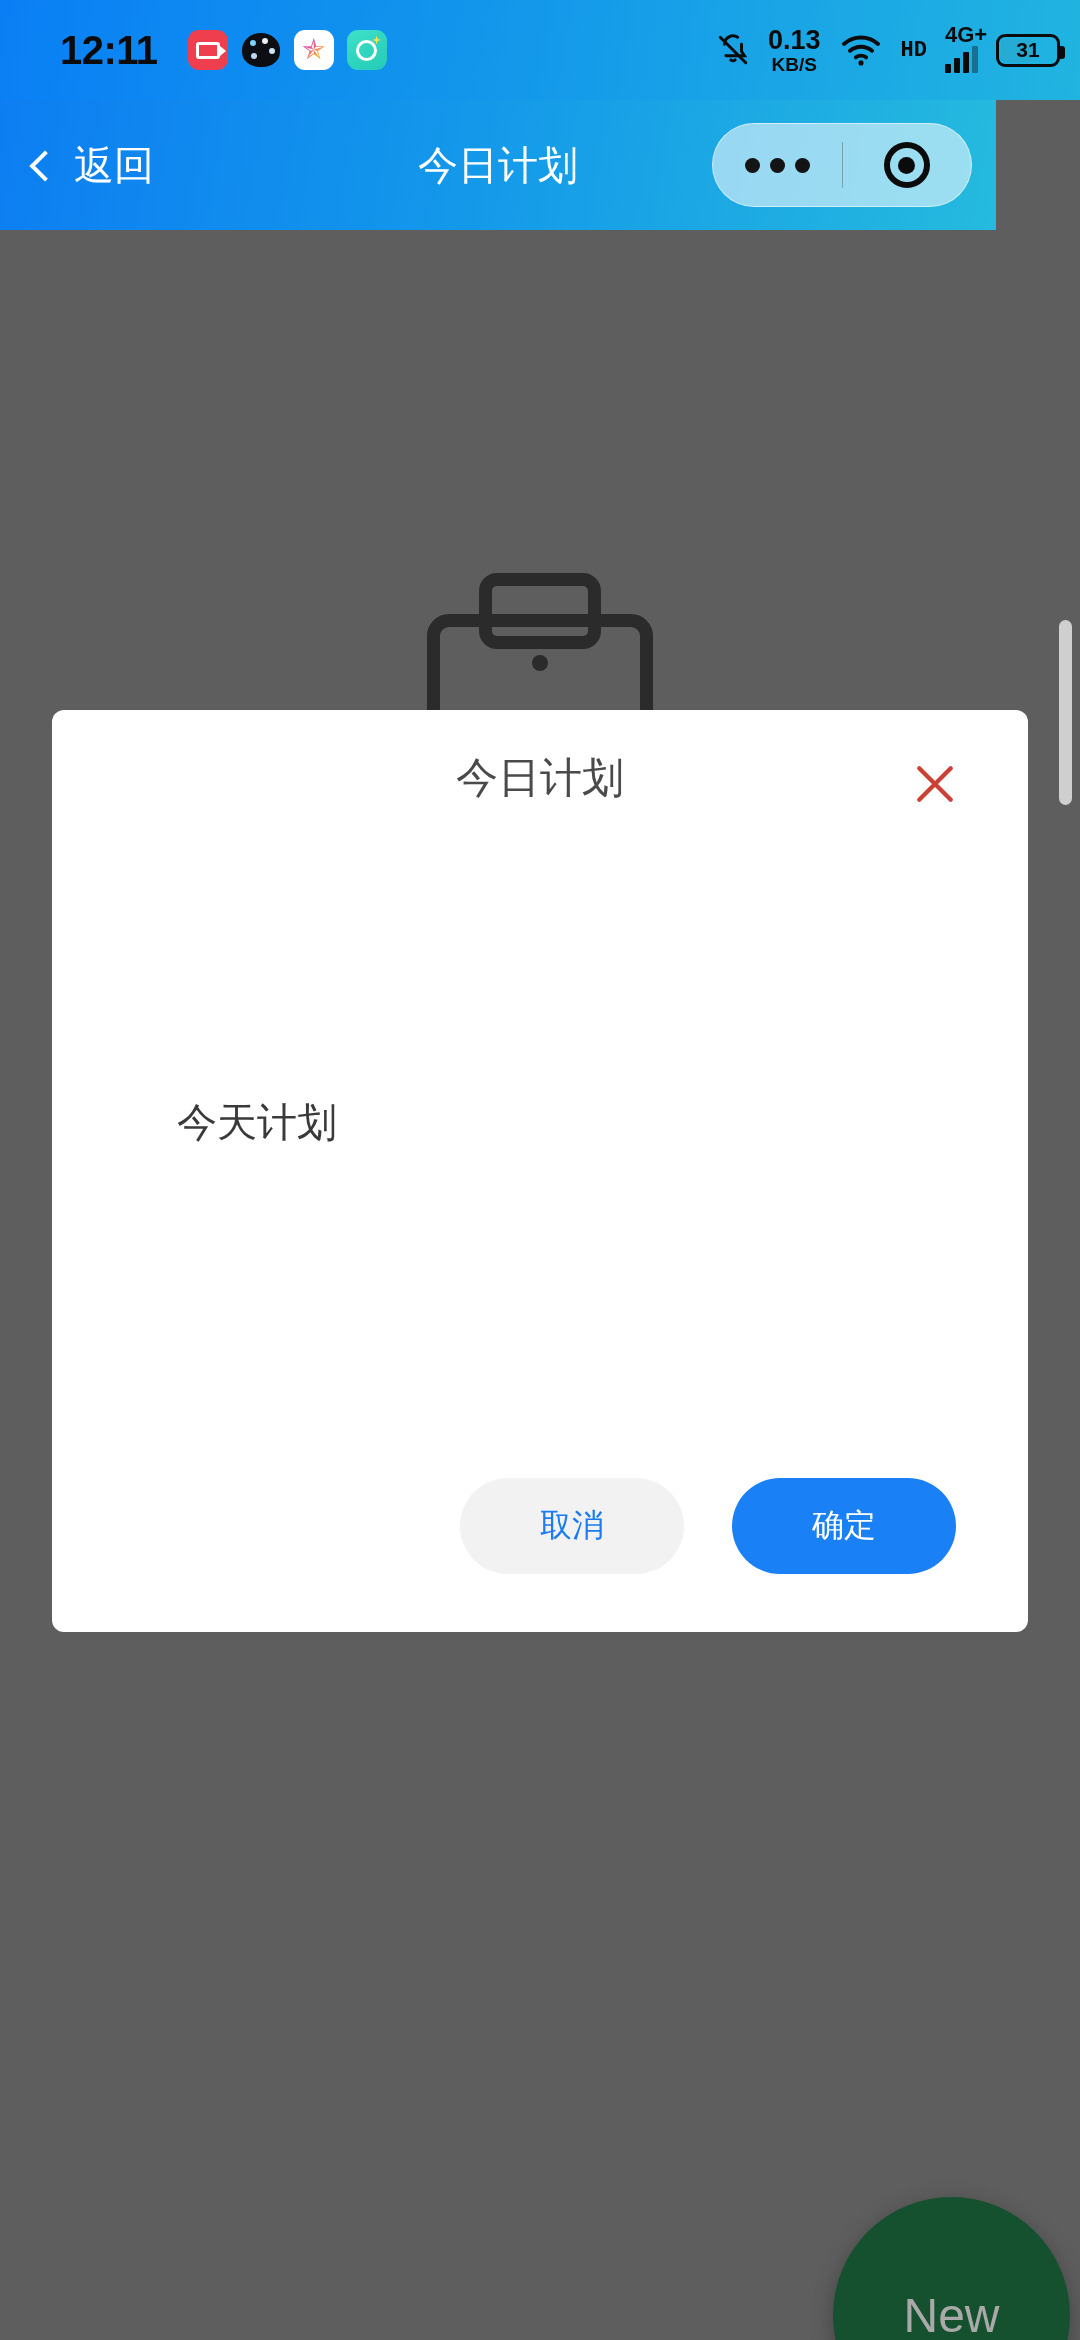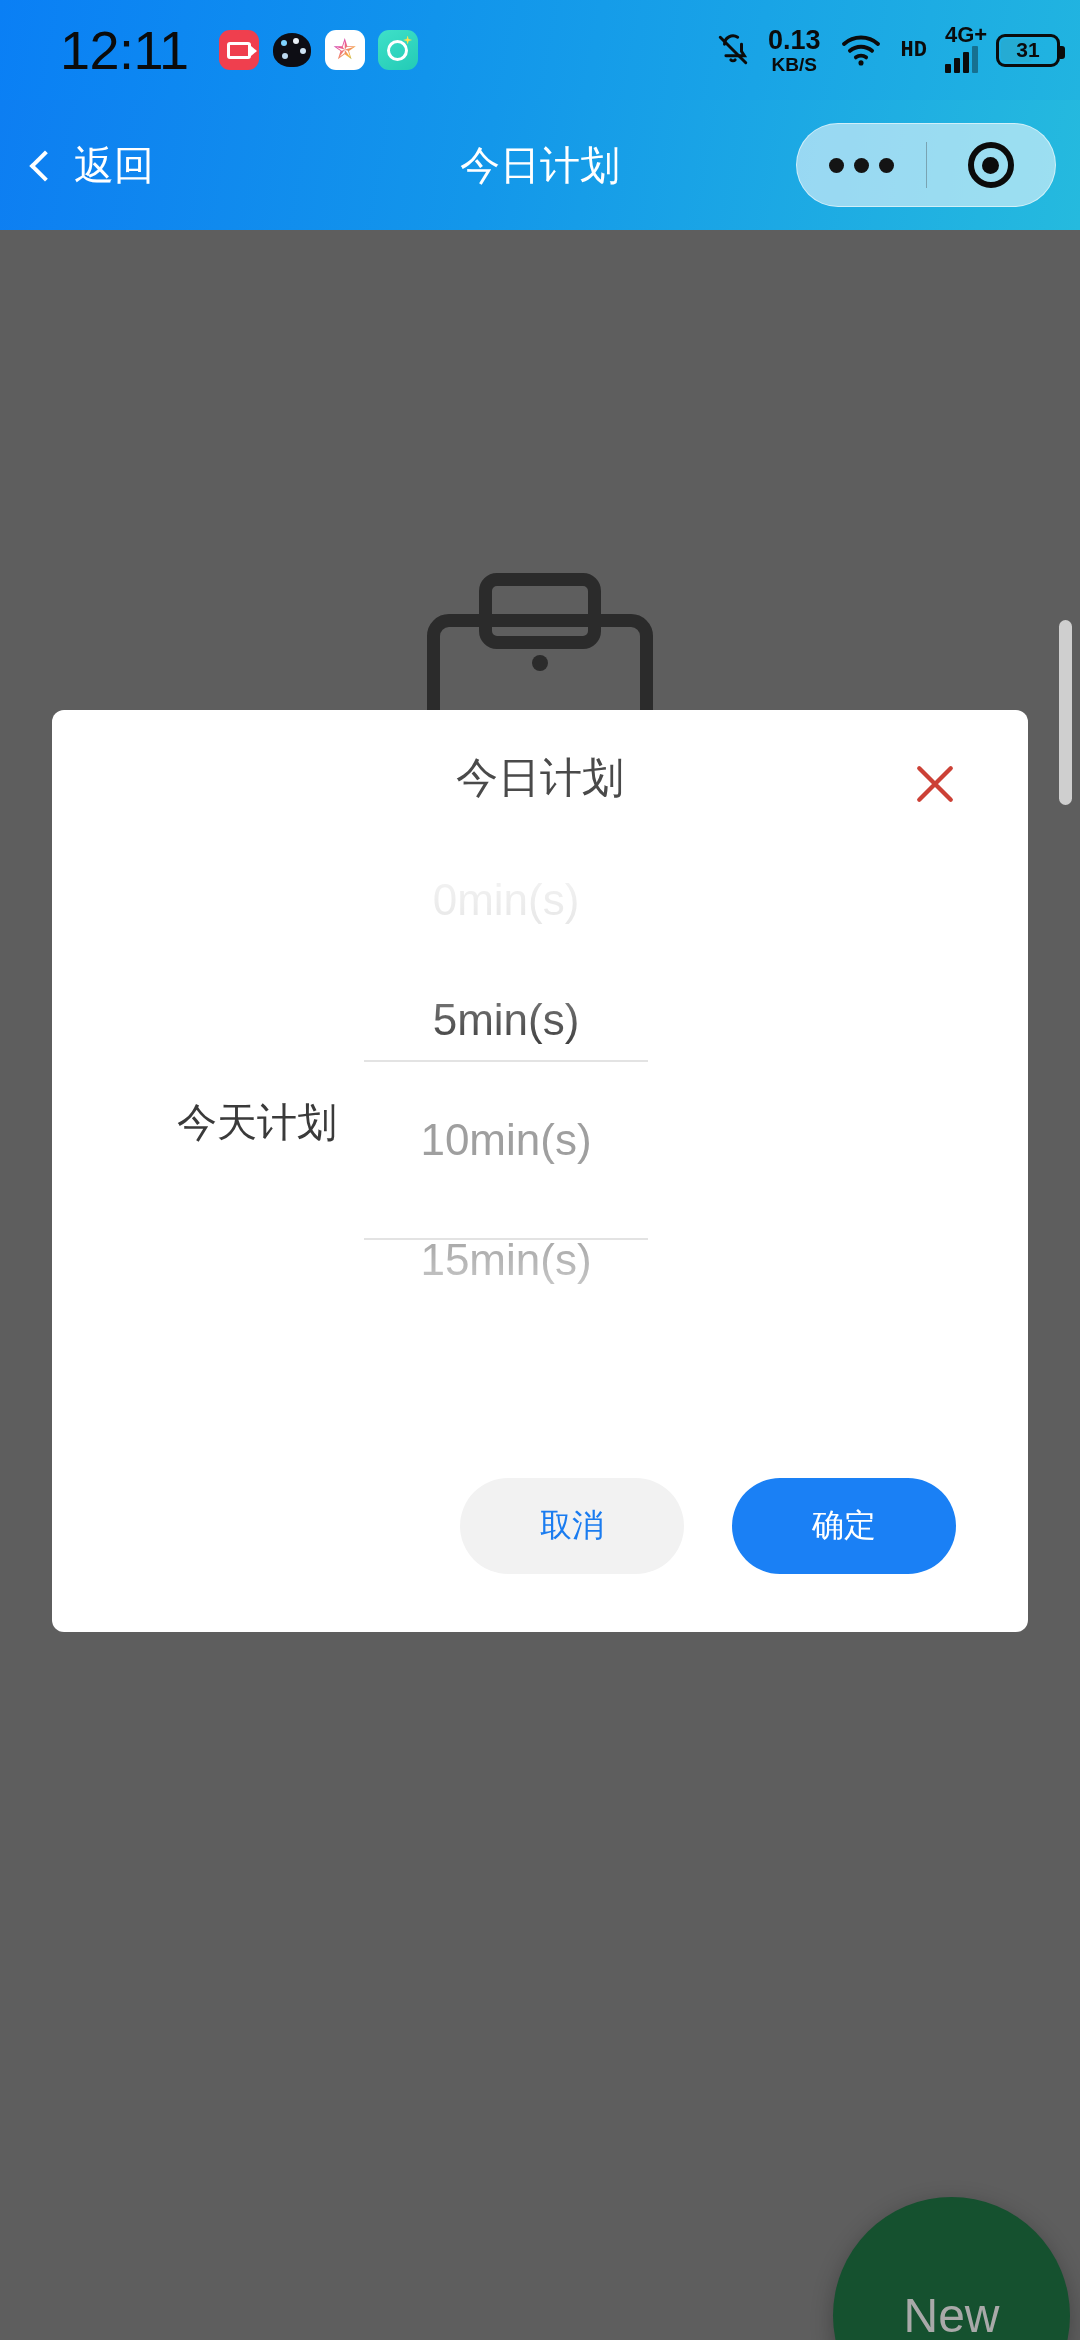--- a/index.html
+++ b/index.html
@@ -12,21 +12,21 @@
   }
   #screen { position:relative; width:1080px; height:2340px; overflow:hidden; }
 
   
   .statusbar{
     position:absolute; left:0; top:0; width:1080px; height:100px;
     background:linear-gradient(100deg,#0a7ff5 0%,#1194ec 40%,#21b4e0 100%);
     display:flex; align-items:center; z-index:5;
   }
   .sb-left{ display:flex; align-items:center; padding-left:60px; gap:16px; }
-  .sb-clock{ font-size:54px; font-weight:400; color:#0b0b0b; letter-spacing:-0.5px; }
+  .sb-clock{ font-size:40px; font-weight:700; color:#0b0b0b; letter-spacing:-0.5px; }
   .sb-apps{ display:flex; align-items:center; gap:13px; margin-left:14px; }
   .appicon{ width:40px; height:40px; border-radius:11px; position:relative; overflow:hidden;
             display:flex; align-items:center; justify-content:center; }
   .app-rec{ background:#ef3f4e; }
   .app-rec .inner{ width:24px; height:17px; border:3px solid #fff; border-radius:3px; position:relative;}
   .app-rec .inner:after{ content:""; position:absolute; right:-9px; top:1px; width:0;height:0;
         border-top:5px solid transparent;border-bottom:5px solid transparent;border-left:6px solid #fff;}
   .app-pal{ background:transparent; }
   .app-pal .pal{ width:38px; height:34px; background:#0d0d14; border-radius:50% 50% 45% 45%;
         position:relative; }
@@ -57,21 +57,21 @@
   .bars i:nth-child(3){height:21px;} .bars i:nth-child(4){height:27px;opacity:.38;}
   .sb-batt{ width:64px;height:33px;border:3px solid #0b0b0b;border-radius:9px;position:relative;
     display:flex;align-items:center;justify-content:center; }
   .sb-batt:after{content:"";position:absolute;right:-8px;top:9px;width:5px;height:13px;
     background:#0b0b0b;border-radius:0 3px 3px 0;}
   .sb-batt .fill{position:absolute;left:2px;top:2px;bottom:2px;width:56%;background:#2aa8c9;border-radius:5px;opacity:.55;}
   .sb-batt .num{position:relative;font-size:21px;font-weight:700;color:#0b0b0b;}
 
   
   .navbar{
-    position:absolute; left:0; top:100px; width:1080px; height:130px;
+    position:absolute; left:0; top:100px; width:996px; height:130px;
     background:linear-gradient(100deg,#0d7ef2 0%,#1397ea 45%,#25bade 100%);
     display:flex; align-items:center; z-index:5;
   }
   .nav-back{ display:flex; align-items:center; gap:18px; padding-left:34px; color:#fff; }
   .nav-chev{ width:22px; height:22px; border-left:4px solid #fff; border-bottom:4px solid #fff;
              transform:rotate(45deg); margin-top:2px; }
   .nav-back-label{ font-size:40px; color:#fff; }
   .nav-title{ position:absolute; left:0; right:0; text-align:center;
               font-size:40px; color:#fff; pointer-events:none; }
   .nav-capsule{ margin-left:auto; margin-right:24px; width:260px; height:84px;
@@ -260,32 +260,20 @@
         <svg width="54" height="54" viewBox="0 0 24 24" fill="none" stroke="#cc4136" stroke-width="1.9" stroke-linecap="round">
           <path d="M5 5l14 14M19 5L5 19"></path>
         </svg>
       </div>
     </div>
 
     <div class="picker-row">
 
       <div class="picker-label">今天计划</div>
 
-      <div class="picker">
-        <div class="picker-list">
-          <div class="pk-item">0min(s)</div>
-          <div class="pk-item sel">5min(s)</div>
-          <div class="pk-item">10min(s)</div>
-          <div class="pk-item">15min(s)</div>
-        </div>
-        <div class="pk-mask-top"></div>
-        <div class="pk-mask-bot"></div>
-        <div class="pk-line top"></div>
-        <div class="pk-line bot"></div>
-      </div>
 
 
     </div>
 
     <div class="dlg-actions">
       <button class="btn btn-cancel">取消</button>
       <button class="btn btn-ok">确定</button>
     </div>
 
   </div>

